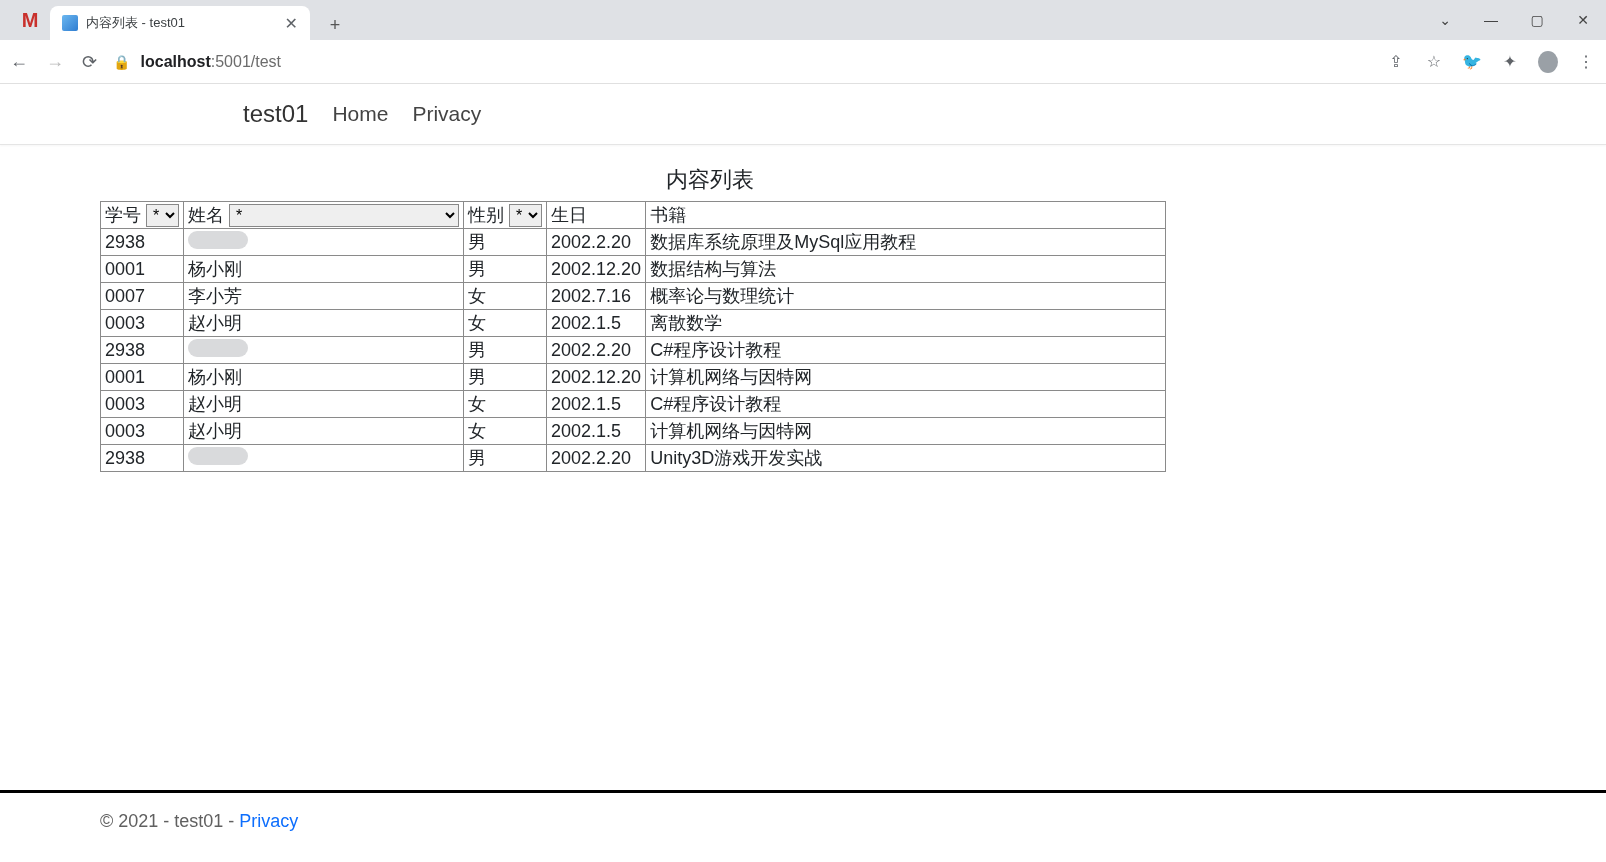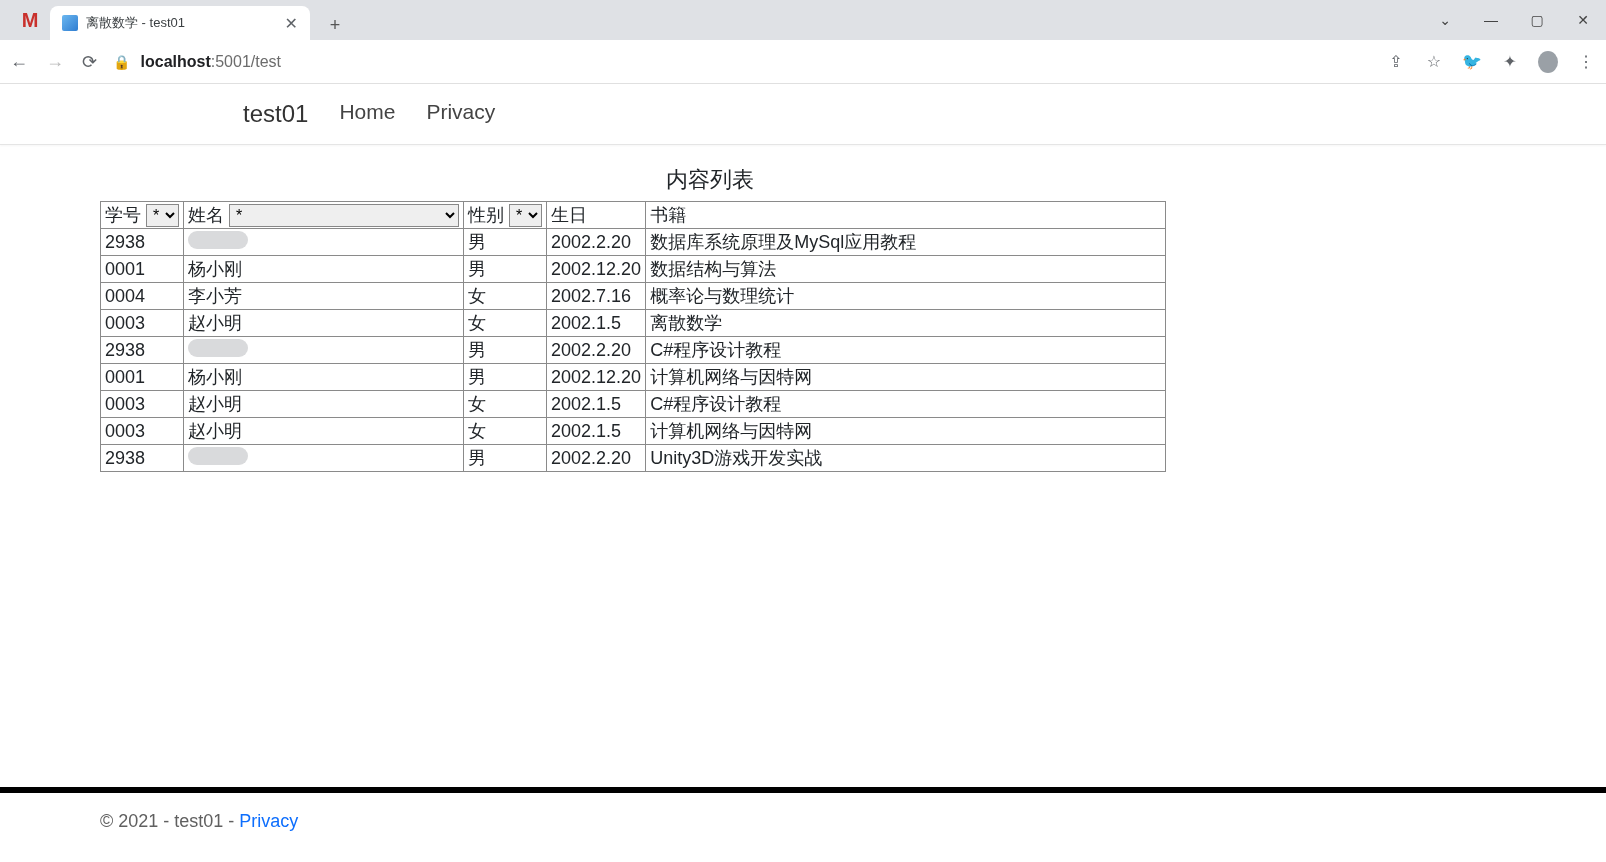--- a/index.html
+++ b/index.html
@@ -22,42 +22,42 @@
   .lock { font-size:14px; color:#5f6368; }
   .url-host { color:#202124;font-weight:bold; }
   .url-path { color:#6c6c6c;margin-top:37px; }
   .ext-icons { display:flex; gap:18px; align-items:center; color:#5f6368; }
   .ext-icon { width:20px; height:20px; display:flex; align-items:center; justify-content:center; cursor:pointer; font-size:16px; }
   .avatar-dot { width:22px; height:22px; border-radius:50%; background:#9aa0a6; }
 
   
   .page { padding:0; }
   .navbar { border-bottom:1px solid #e5e5e5; box-shadow:0 1px 2px rgba(0,0,0,0.04); }
-  .navbar-inner { max-width:1320px; margin:0 auto; padding:16px 0 16px 0; display:flex; align-items:flex-start; gap:31px; padding-left:100px; }
+  .navbar-inner { max-width:1320px; margin:0 auto; padding:16px 0 16px 0; display:flex; align-items:center; gap:24px; padding-left:100px; }
   .brand { font-size:24px; color:#333; text-decoration:none; }
   .nav-link { font-size:21px; color:#444; text-decoration:none; }
   .container { padding:20px 0 0 100px; max-width:1320px; }
   .page-title { font-size:22px; font-weight:400; margin-bottom:6px;text-align:center; }
   table.data { border-collapse:collapse; font-size:18px;padding-left:48px; }
   table.data th, table.data td { border:1px solid #8a8a8a; padding:1px 4px; text-align:left; font-weight:400; vertical-align:middle; }
   table.data th { font-weight:400; }
   .inline-select { font-size:16px; padding:1px 2px; border:1px solid #888; background:#efefef; }
   .redacted { display:inline-block; background:#d9dadc; border-radius:10px; height:18px; width:60px; }
-  .footer { position:fixed; left:0; right:0; bottom:0; padding:18px 0 30px 100px; color:#606060; font-size:18px; border-top:6px solid #000000; background:#fff; }
+  .footer { position:fixed; left:0; right:0; bottom:0; padding:18px 0 30px 100px; color:#606060; font-size:18px; border-top:3px solid #000000; background:#fff; }
   .footer a { color:#0d6efd; text-decoration:none; }
 </style>
 </head>
 <body>
 
 <div class="browser-chrome">
   <div class="tab-strip">
     <div class="tab-m">M</div>
     <div class="tab">
       <span class="favicon"></span>
-      <span>离散数学 - test01</span>
+      <span>内容列表 - test01</span>
       <span class="close">✕</span>
     </div>
     <div class="new-tab">+</div>
     <div class="win-ctrl">
       <div class="win-btn">⌄</div>
       <div class="win-btn">—</div>
       <div class="win-btn">▢</div>
       <div class="win-btn">✕</div>
     </div>
   </div>
@@ -132,21 +132,21 @@
             <td>数据库系统原理及MySql应用教程</td>
           </tr>
           <tr>
             <td>0001</td>
             <td>杨小刚</td>
             <td>男</td>
             <td>2002.12.20</td>
             <td>数据结构与算法</td>
           </tr>
           <tr>
-            <td>0004</td>
+            <td>0007</td>
             <td>李小芳</td>
             <td>女</td>
             <td>2002.7.16</td>
             <td>概率论与数理统计</td>
           </tr>
           <tr>
             <td>0003</td>
             <td>赵小明</td>
             <td>女</td>
             <td>2002.1.5</td>

